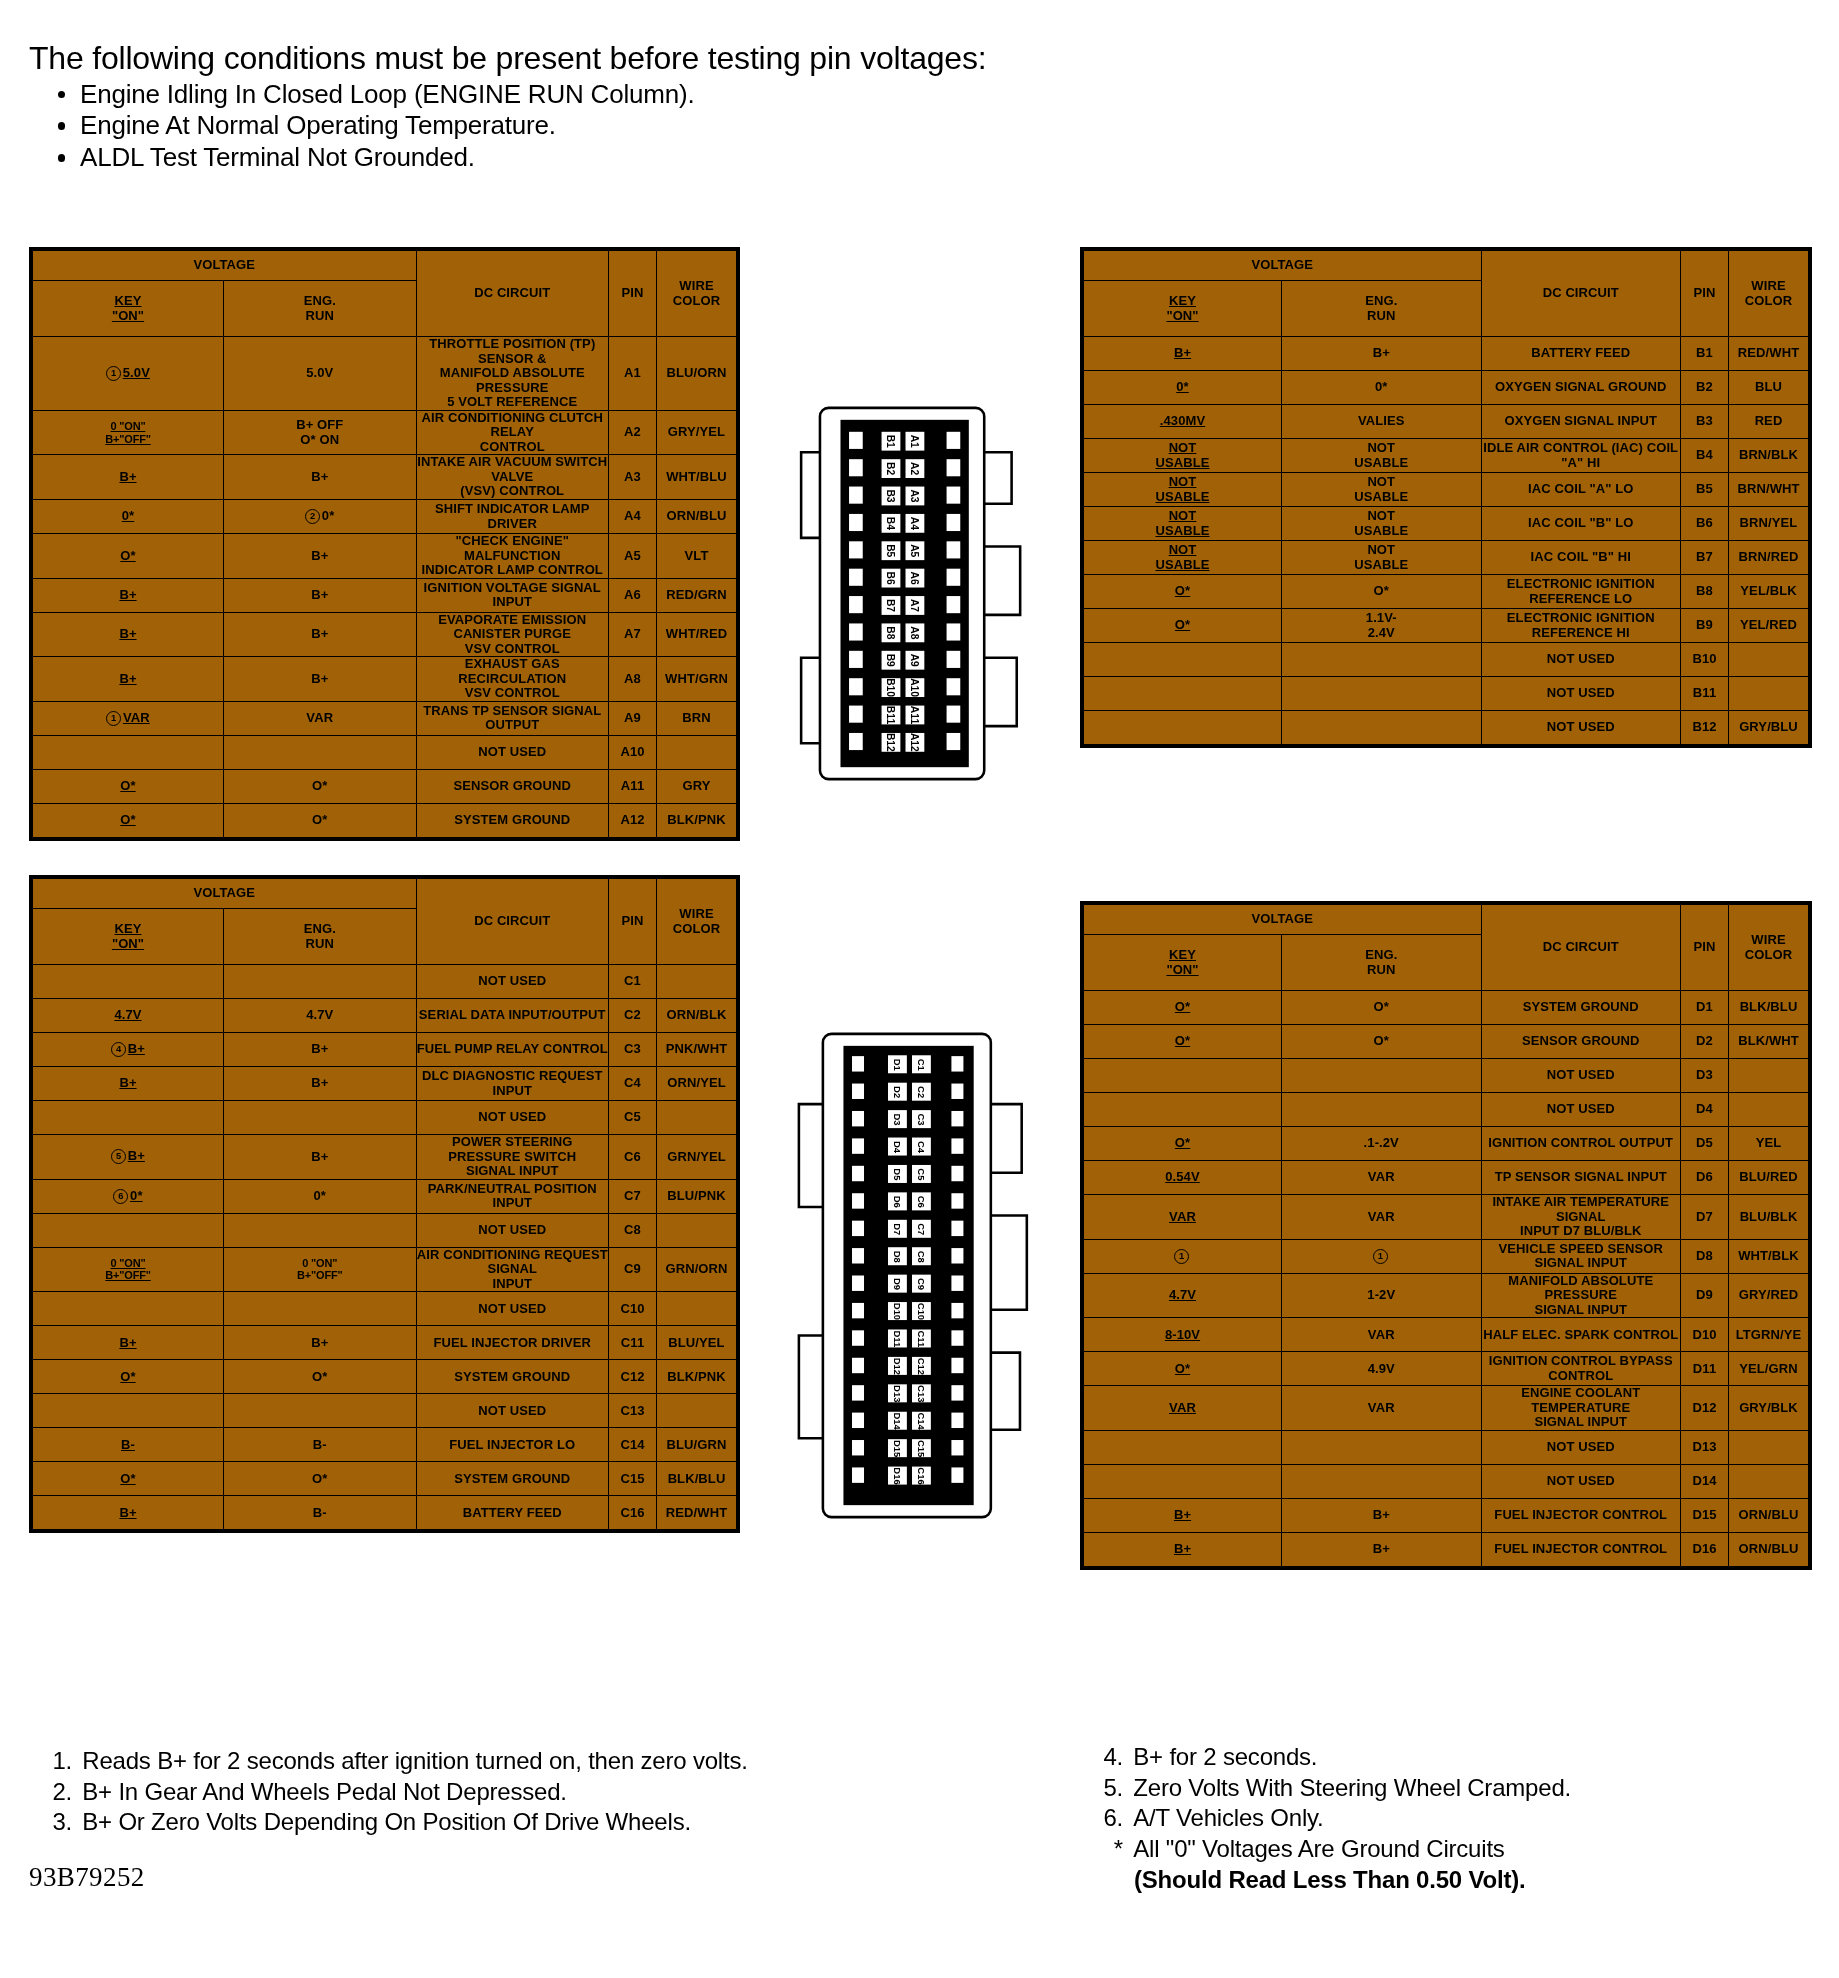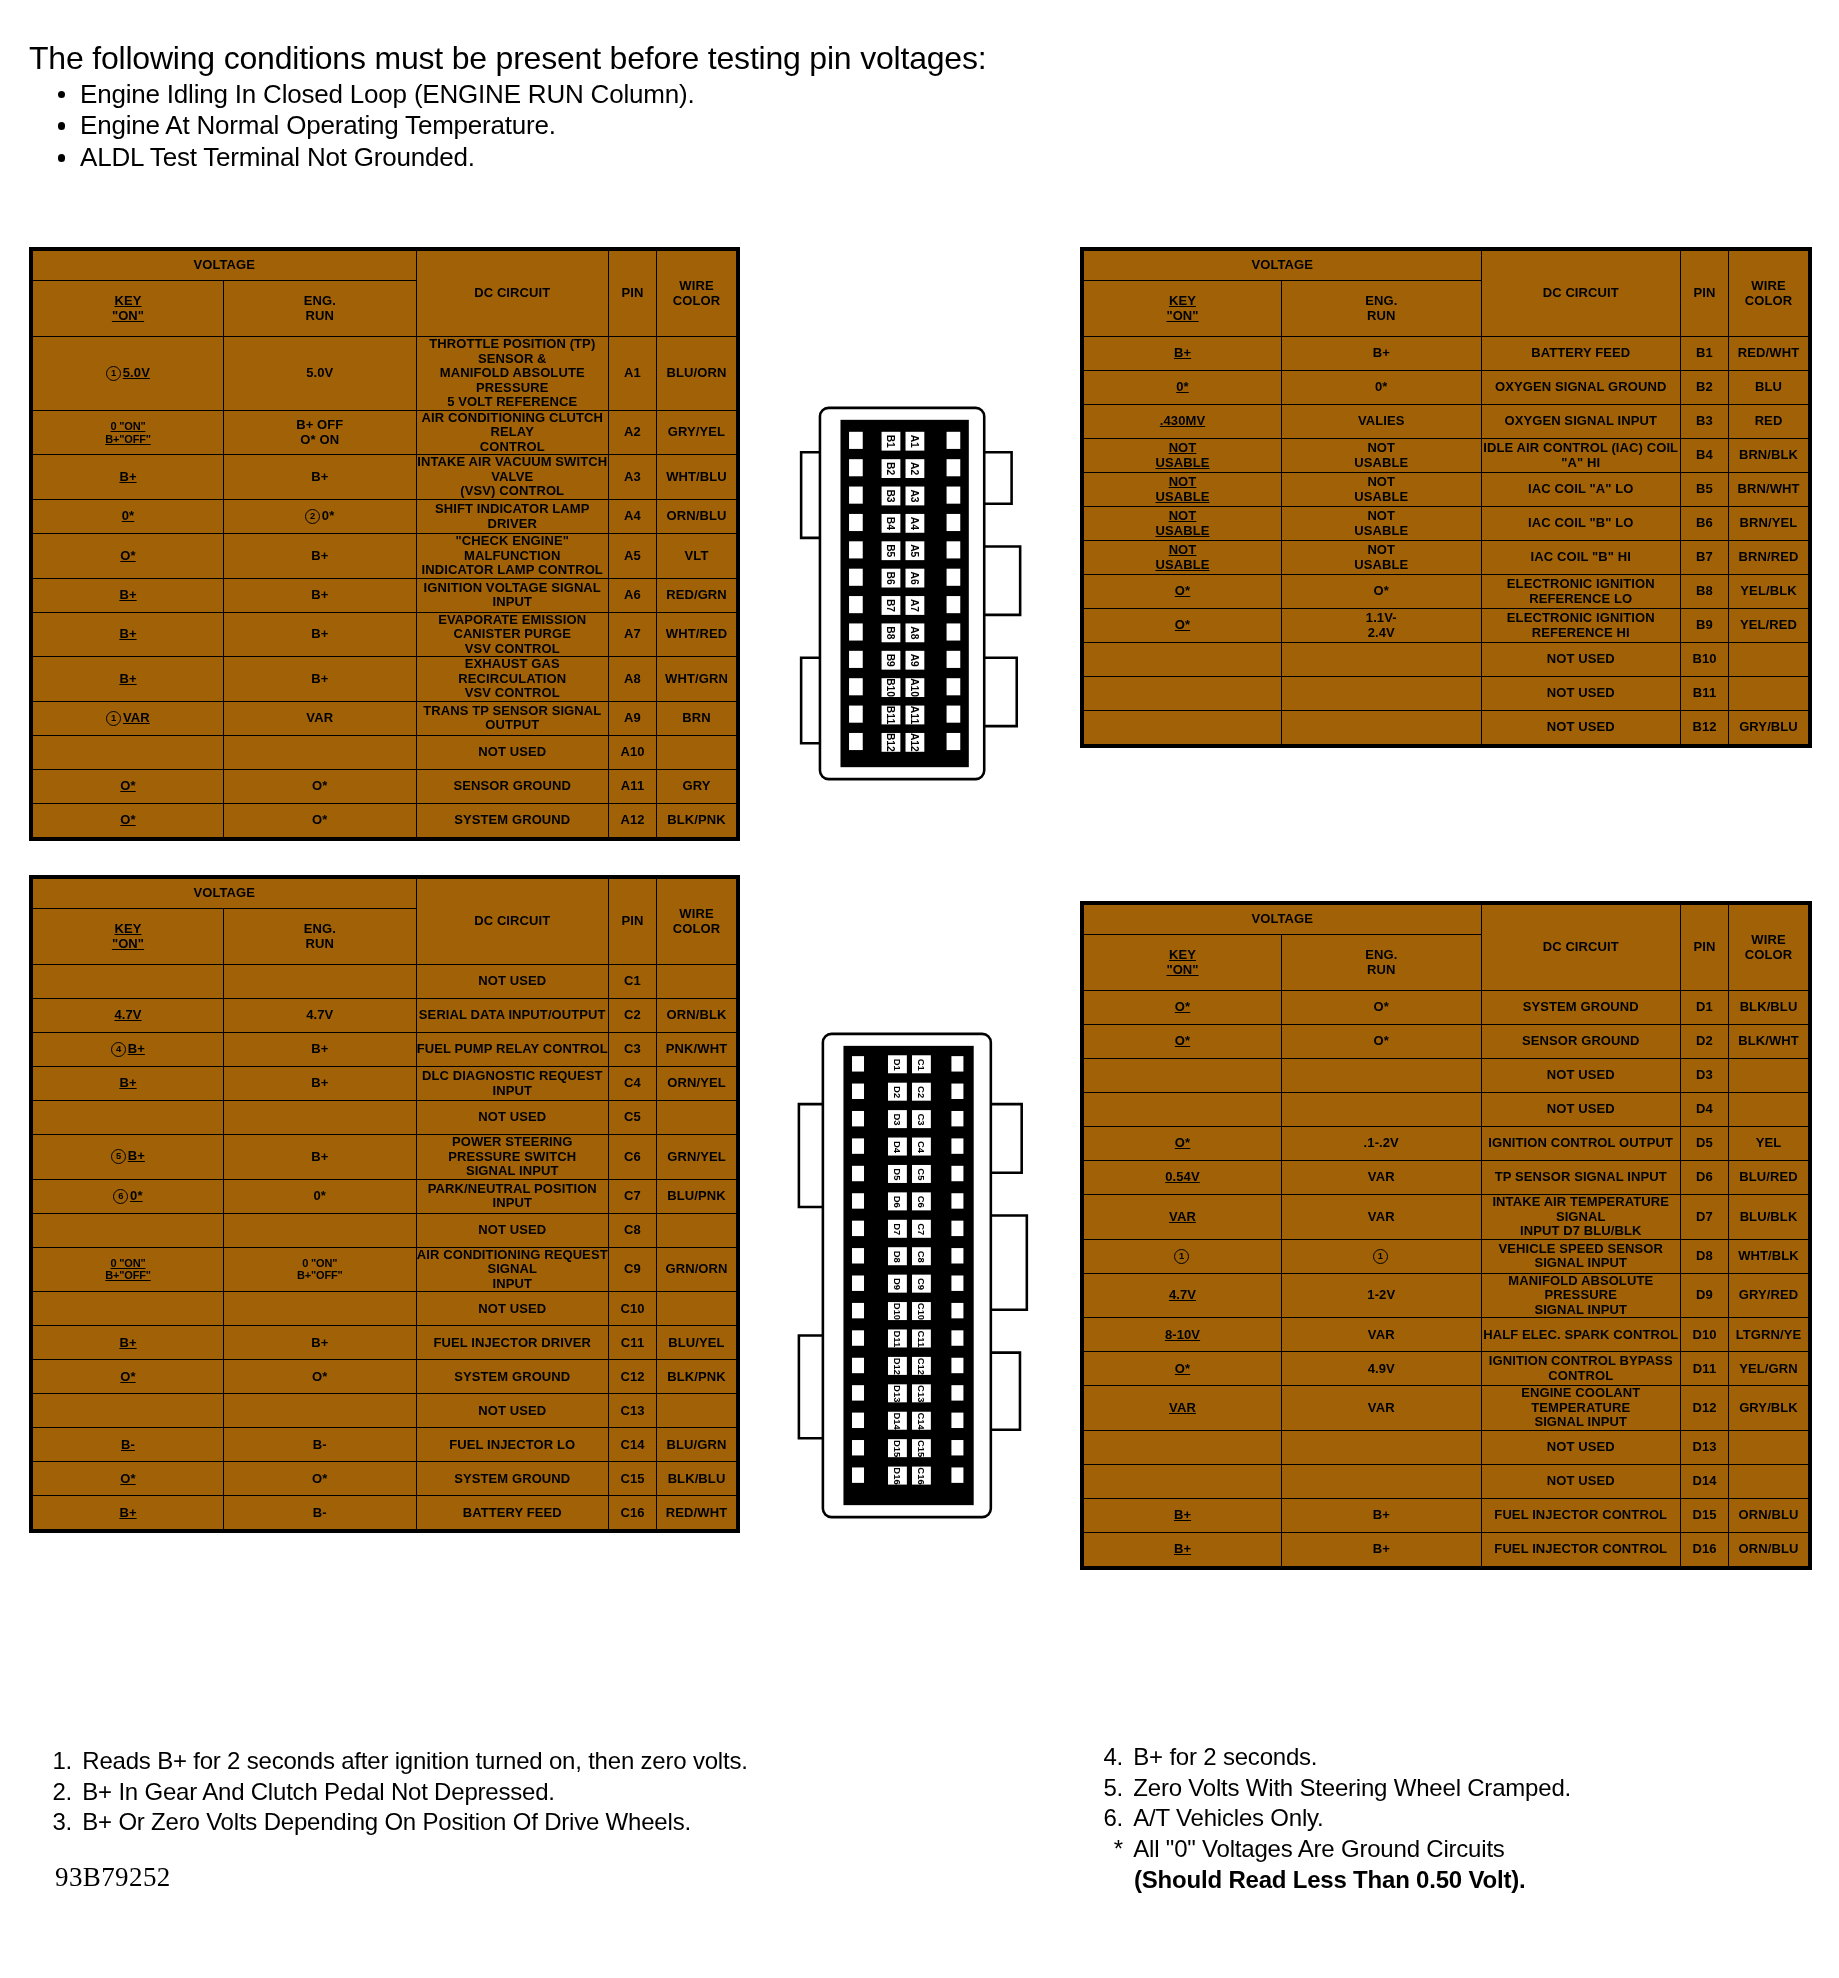--- a/index.html
+++ b/index.html
@@ -154,21 +154,20 @@
   #footnotes-right { left: 1089px; top: 1742px; }
   .fn-cont { padding-left: 45px; white-space: nowrap; font-weight: bold; }
 
   #docid {
     position: absolute;
     left: 29px;
     top: 1862px;
     font-family: "Liberation Serif", serif;
     font-size: 27px;
     letter-spacing: 0.4px;
-    margin-left: 26px;
   }
 </style>
 </head>
 <body>
 
 <div id="intro">
   <div class="lead">The following conditions must be present before testing pin voltages:</div>
   <ul>
     <li>Engine Idling In Closed Loop (ENGINE RUN Column).</li>
     <li>Engine At Normal Operating Temperature.</li>
@@ -876,21 +875,21 @@
     </g>
 </svg>
 
 <div class="footnotes" id="footnotes-left">
   <div class="fn">
     <span class="num">1.</span>
     <span>Reads B+ for 2 seconds after ignition turned on, then zero volts.</span>
   </div>
   <div class="fn">
     <span class="num">2.</span>
-    <span>B+ In Gear And Clutch Pedal Not Depressed.</span>
+    <span>B+ In Gear And Wheels Pedal Not Depressed.</span>
   </div>
   <div class="fn">
     <span class="num">3.</span>
     <span>B+ Or Zero Volts Depending On Position Of Drive Wheels.</span>
   </div>
 </div>
 
 <div class="footnotes" id="footnotes-right">
   <div class="fn">
     <span class="num">4.</span>

